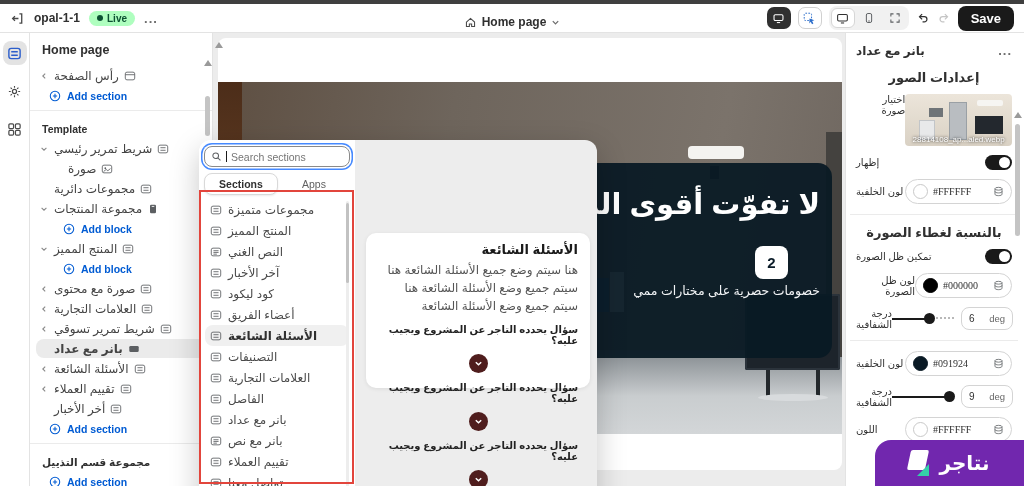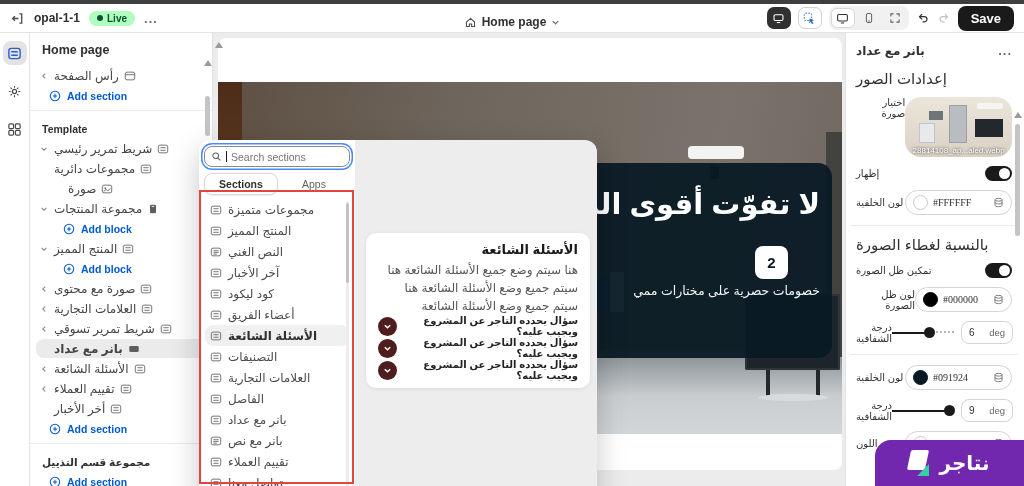--- a/index.html
+++ b/index.html
@@ -92,34 +92,34 @@
   .prow .tlabel{color:#4a4a4a;}
   .plist-track{position:absolute;right:1px;top:4px;bottom:4px;width:3px;background:#ededed;border-radius:2px;}
   .plist-thumb{position:absolute;right:1px;top:6px;width:3px;height:80px;background:#c2c2c2;border-radius:2px;}
   .scroll-dn{position:absolute;right:0px;bottom:2px;width:0;height:0;border-left:4px solid transparent;
              border-right:4px solid transparent;border-top:6px solid #9a9a9a;}
   .pop-right{width:242px;background:#ededed;border-radius:0 12px 12px 0;position:relative;}
   .faqcard{position:absolute;left:11px;top:93px;width:224px;height:155px;background:#fff;border-radius:10px;
            box-shadow:0 1px 4px rgba(0,0,0,.08);padding:9px 12px;direction:rtl;}
   .faq-title{font-size:13px;font-weight:bold;color:#1a1a1a;text-align:right;}
   .faq-desc{font-size:12px;color:#555;text-align:right;line-height:1.5;margin-top:4px;}
-  .faqrow{display:flex;align-items:center;gap:8px;}
+  .faqrow{display:flex;align-items:center;gap:8px;margin-top:9px;flex-direction:column;}
   .faq-q{font-size:10px;font-weight:bold;color:#222;flex:1;text-align:right;}
   .maroon{width:19px;height:19px;border-radius:50%;background:#4f1d1d;display:flex;align-items:center;
           justify-content:center;flex:0 0 19px;}
   .redbox{left:199px;top:190px;width:155px;height:294px;border:2px solid #e2453c;z-index:7;pointer-events:none;}
   
   .rightpanel{left:845px;top:33px;width:179px;height:453px;background:#fff;border-left:1px solid #e3e3e3;
               padding:10px 12px 0 10px;overflow:hidden;}
   .rp-head{display:flex;align-items:center;justify-content:space-between;}
   .rp-title{font-size:12px;font-weight:bold;direction:rtl;}
-  .rp-sec{font-size:15px;font-weight:normal;margin:12px 0 6px;direction:rtl;text-align:left;}
+  .rp-sec{font-size:13px;font-weight:bold;margin:12px 0 6px;direction:rtl;text-align:center;}
   .rprow{display:flex;align-items:center;justify-content:space-between;margin:9px 0;}
   .rplabel{font-size:10px;color:#303030;direction:rtl;}
-  .thumb{position:relative;width:107px;height:60px;border-radius:16px;overflow:hidden;cursor:pointer;
+  .thumb{position:relative;width:107px;height:52px;border-radius:4px;overflow:hidden;cursor:pointer;
          background:linear-gradient(#ece5da,#d9d1c4);}
   .thumb .fridge{position:absolute;left:44px;top:8px;width:18px;height:38px;background:#b9bdc1;border:1px solid #9aa0a5;}
   .thumb .washer{position:absolute;left:14px;top:26px;width:16px;height:20px;background:#e8e9ea;border:1px solid #c2c5c8;}
   .thumb .micro{position:absolute;left:24px;top:14px;width:14px;height:9px;background:#6f7478;}
   .thumb .tv2{position:absolute;left:70px;top:22px;width:28px;height:18px;background:#23282e;}
   .thumb .ac2{position:absolute;left:72px;top:6px;width:26px;height:6px;background:#f6f5f2;border-radius:2px;}
   .thumb .cap{position:absolute;left:0;right:0;bottom:2px;text-align:center;color:#fff;font-size:8px;
               text-shadow:0 0 3px rgba(0,0,0,.9);}
   .toggle{width:27px;height:15px;border-radius:9px;background:#1a1a1a;position:relative;cursor:pointer;}
   .toggle .knob{position:absolute;right:2px;top:2px;width:11px;height:11px;border-radius:50%;background:#fff;}
@@ -290,38 +290,38 @@
           </svg>
         </span>
       <span class="tlabel">شريط تمرير رئيسي</span>
       <span class="ticon">
           <svg width="12" height="12" viewBox="0 0 14 14">
             <rect x="1.5" y="2.5" width="11" height="9" rx="2" fill="none" stroke="currentColor"></rect>
             <path d="M4 5.5h6M4 8.5h6" stroke="currentColor"></path>
           </svg>
         </span>
     </div>
-    <div class="trow">
-      <span class="tchev"></span>
-      <span class="tlabel">مجموعات دائرية</span>
-      <span class="ticon">
-          <svg width="12" height="12" viewBox="0 0 14 14">
-            <rect x="1.5" y="2.5" width="11" height="9" rx="2" fill="none" stroke="currentColor"></rect>
-            <path d="M4 5.5h6M4 8.5h6" stroke="currentColor"></path>
-          </svg>
-        </span>
-    </div>
     <div class="trow indent1">
       <span class="tchev"></span>
       <span class="tlabel">صورة</span>
       <span class="ticon">
           <svg width="12" height="12" viewBox="0 0 14 14">
             <rect x="1.5" y="2.5" width="11" height="9" rx="2" fill="none" stroke="currentColor"></rect>
             <circle cx="5" cy="6" r="1" fill="currentColor"></circle>
             <path d="M3 10l3-2.5 2 1.5 3-2.5" fill="none" stroke="currentColor"></path>
+          </svg>
+        </span>
+    </div>
+    <div class="trow">
+      <span class="tchev"></span>
+      <span class="tlabel">مجموعات دائرية</span>
+      <span class="ticon">
+          <svg width="12" height="12" viewBox="0 0 14 14">
+            <rect x="1.5" y="2.5" width="11" height="9" rx="2" fill="none" stroke="currentColor"></rect>
+            <path d="M4 5.5h6M4 8.5h6" stroke="currentColor"></path>
           </svg>
         </span>
     </div>
     <div class="trow">
       <span class="tchev">
           <svg width="8" height="8" viewBox="0 0 10 10">
             <path d="M2 3.5 5 6.5 8 3.5" fill="none" stroke="currentColor" stroke-width="1.4"></path>
           </svg>
         </span>
       <span class="tlabel">مجموعة المنتجات</span>

